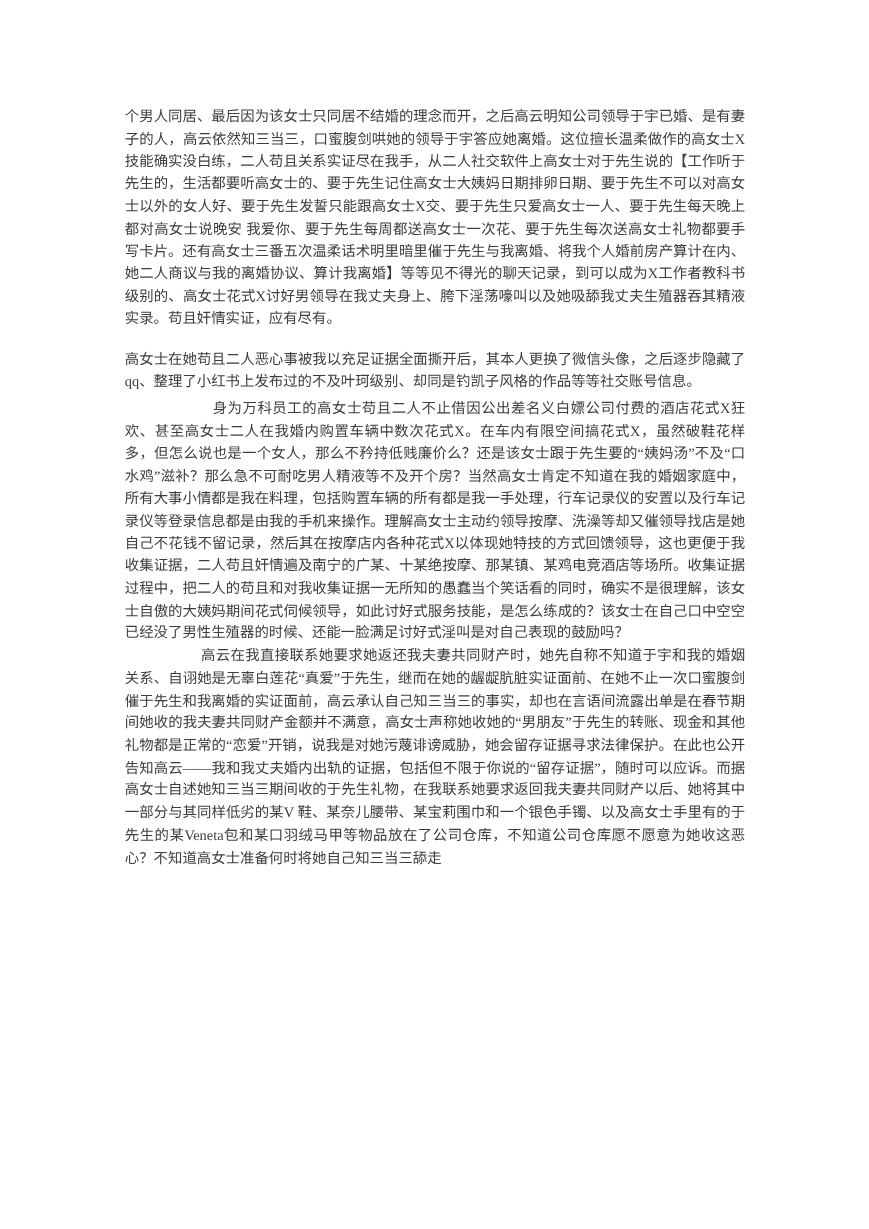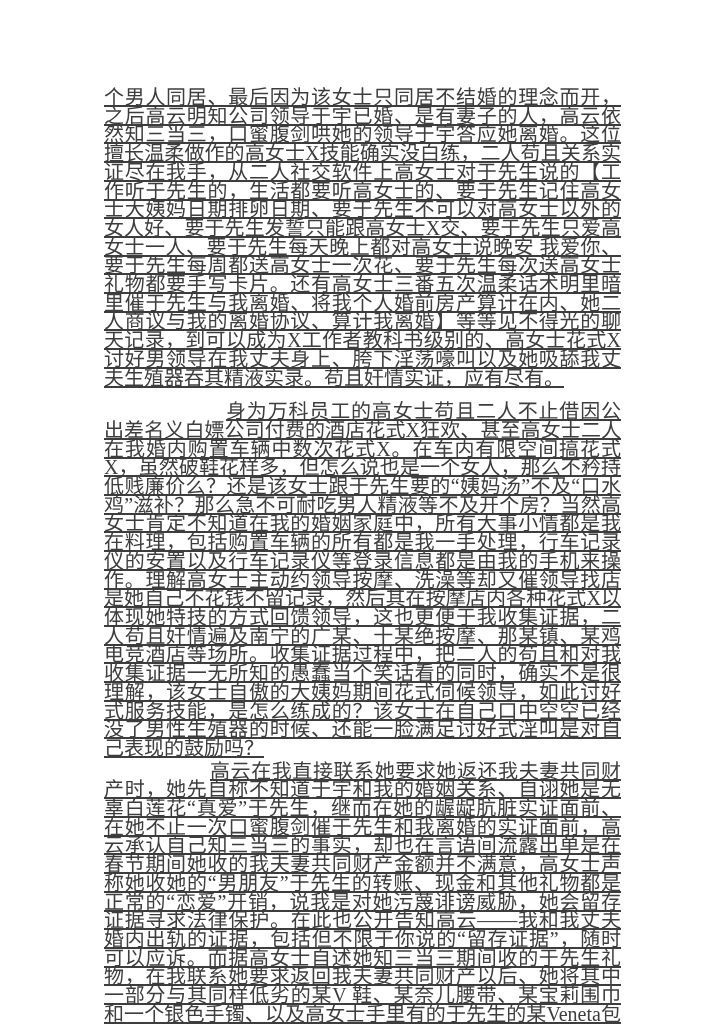--- a/index.html
+++ b/index.html
@@ -16,37 +16,37 @@
     width: 724px;
     height: 1024px;
     box-sizing: border-box;
     background: var(--bg);
     padding: 88px 103px 0 104px;
     overflow: hidden;
   }
   .content p {
     margin: 0;
     font-family: "Liberation Serif", "DejaVu Serif", serif;
-    font-size: 20px;
+    font-size: 12px;
     line-height: 18.7px;
     color: var(--text);
     text-align: justify;
     text-justify: inter-ideograph;
     letter-spacing: 0px;
     word-break: break-all;
-    text-decoration: underline;
   }
   
   .content p:nth-child(2) { margin-top: 15px; }
   .content p:nth-child(3) { margin-top: 4px;  }
   .content p:nth-child(4) { margin-top: 0; }
 </style>
 </head>
 <body>
 
 <div class="page">
   <div class="content" id="document-content">
 
   <p>个男人同居、最后因为该女士只同居不结婚的理念而开，之后高云明知公司领导于宇已婚、是有妻子的人，高云依然知三当三，口蜜腹剑哄她的领导于宇答应她离婚。这位擅长温柔做作的高女士X技能确实没白练，二人苟且关系实证尽在我手，从二人社交软件上高女士对于先生说的【工作听于先生的，生活都要听高女士的、要于先生记住高女士大姨妈日期排卵日期、要于先生不可以对高女士以外的女人好、要于先生发誓只能跟高女士X交、要于先生只爱高女士一人、要于先生每天晚上都对高女士说晚安 我爱你、要于先生每周都送高女士一次花、要于先生每次送高女士礼物都要手写卡片。还有高女士三番五次温柔话术明里暗里催于先生与我离婚、将我个人婚前房产算计在内、她二人商议与我的离婚协议、算计我离婚】等等见不得光的聊天记录，到可以成为X工作者教科书级别的、高女士花式X讨好男领导在我丈夫身上、胯下淫荡嚎叫以及她吸舔我丈夫生殖器吞其精液实录。苟且奸情实证，应有尽有。</p>
+      <p>高女士在她苟且二人恶心事被我以充足证据全面撕开后，其本人更换了微信头像，之后逐步隐藏了qq、整理了小红书上发布过的不及叶珂级别、却同是钓凯子风格的作品等等社交账号信息。</p>
       <p style="text-indent: 6.1em;">身为万科员工的高女士苟且二人不止借因公出差名义白嫖公司付费的酒店花式X狂欢、甚至高女士二人在我婚内购置车辆中数次花式X。在车内有限空间搞花式X，虽然破鞋花样多，但怎么说也是一个女人，那么不矜持低贱廉价么？还是该女士跟于先生要的“姨妈汤”不及“口水鸡”滋补？那么急不可耐吃男人精液等不及开个房？当然高女士肯定不知道在我的婚姻家庭中，所有大事小情都是我在料理，包括购置车辆的所有都是我一手处理，行车记录仪的安置以及行车记录仪等登录信息都是由我的手机来操作。理解高女士主动约领导按摩、洗澡等却又催领导找店是她自己不花钱不留记录，然后其在按摩店内各种花式X以体现她特技的方式回馈领导，这也更便于我收集证据，二人苟且奸情遍及南宁的广某、十某绝按摩、那某镇、某鸡电竞酒店等场所。收集证据过程中，把二人的苟且和对我收集证据一无所知的愚蠢当个笑话看的同时，确实不是很理解，该女士自傲的大姨妈期间花式伺候领导，如此讨好式服务技能，是怎么练成的？该女士在自己口中空空已经没了男性生殖器的时候、还能一脸满足讨好式淫叫是对自己表现的鼓励吗？</p>
       <p style="text-indent: 5.3em;">高云在我直接联系她要求她返还我夫妻共同财产时，她先自称不知道于宇和我的婚姻关系、自诩她是无辜白莲花“真爱”于先生，继而在她的龌龊肮脏实证面前、在她不止一次口蜜腹剑催于先生和我离婚的实证面前，高云承认自己知三当三的事实，却也在言语间流露出单是在春节期间她收的我夫妻共同财产金额并不满意，高女士声称她收她的“男朋友”于先生的转账、现金和其他礼物都是正常的“恋爱”开销，说我是对她污蔑诽谤威胁，她会留存证据寻求法律保护。在此也公开告知高云——我和我丈夫婚内出轨的证据，包括但不限于你说的“留存证据”，随时可以应诉。而据高女士自述她知三当三期间收的于先生礼物，在我联系她要求返回我夫妻共同财产以后、她将其中一部分与其同样低劣的某V 鞋、某奈儿腰带、某宝莉围巾和一个银色手镯、以及高女士手里有的于先生的某Veneta包和某口羽绒马甲等物品放在了公司仓库，不知道公司仓库愿不愿意为她收这恶心？不知道高女士准备何时将她自己知三当三舔走</p>
     </div>
 </div>
 
 </body></html>

